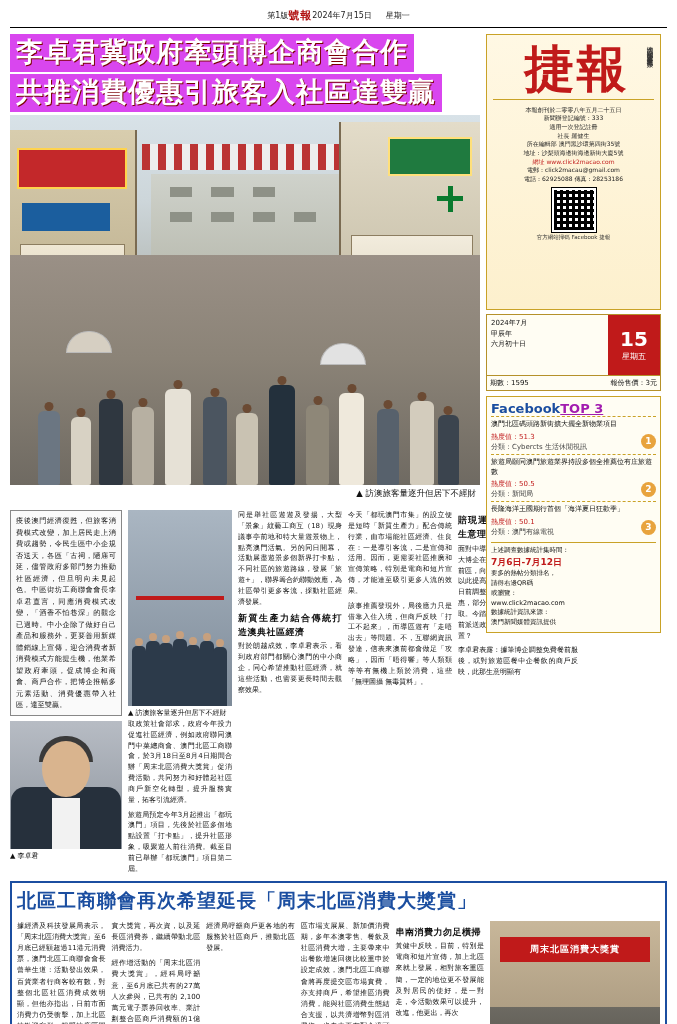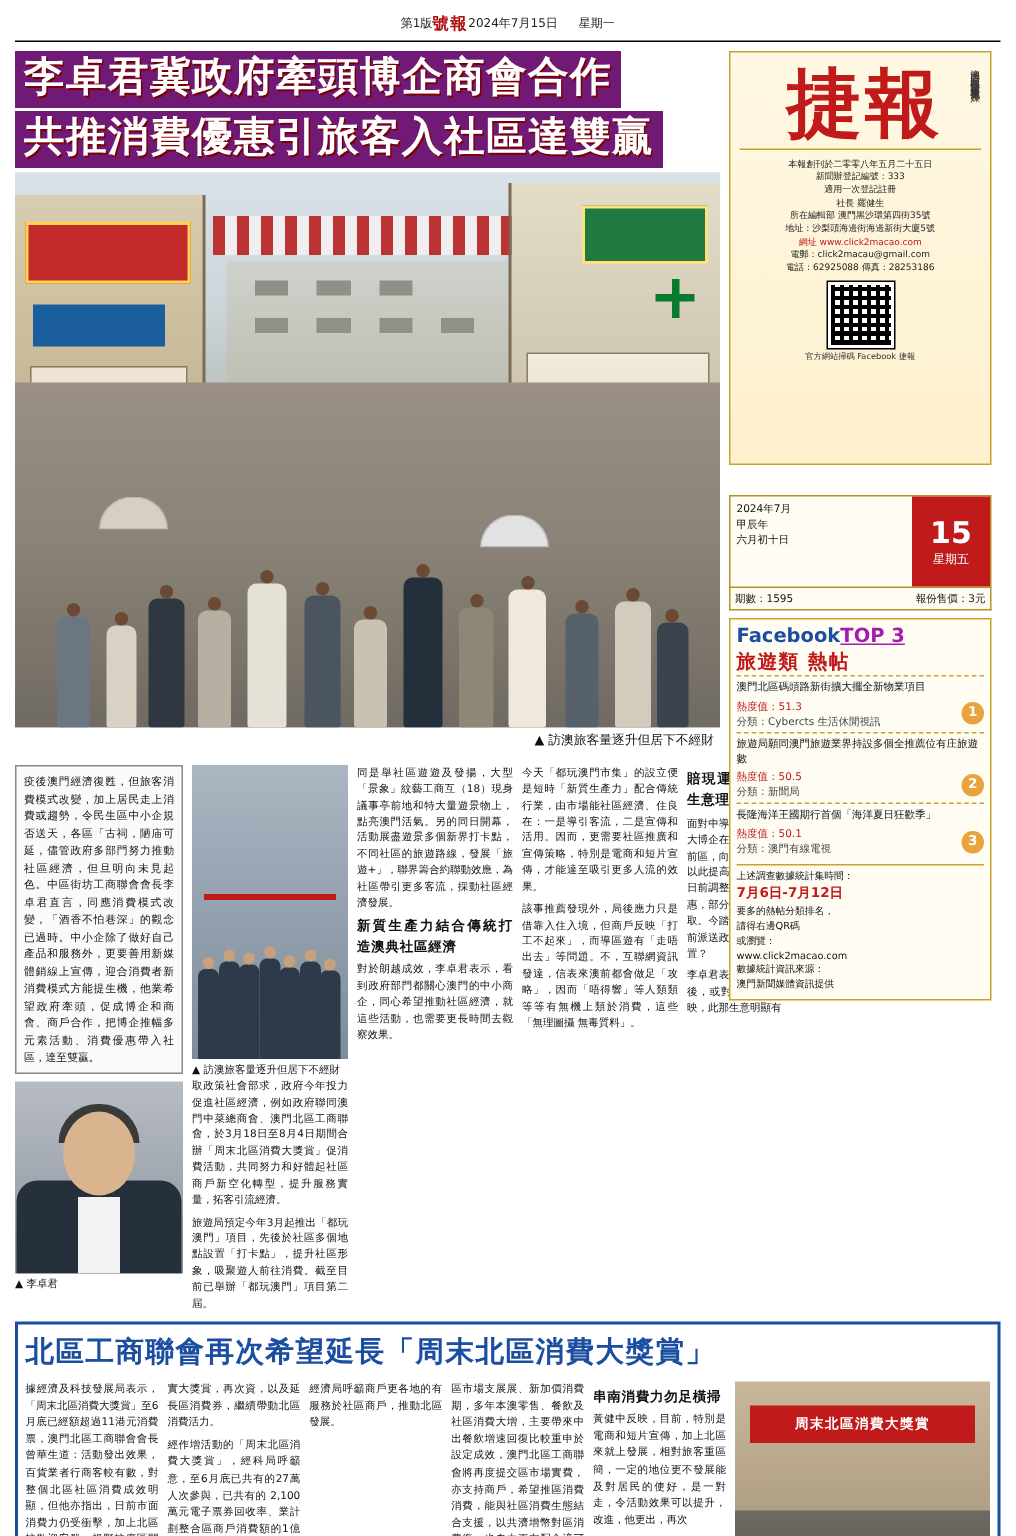--- a/index.html
+++ b/index.html
@@ -43,21 +43,21 @@
 
   
   .headline-wrap {
     position: relative;
     z-index: 5;
   }
   .headline {
     font-family: "DejaVu Sans", "Liberation Sans", sans-serif;
     font-weight: bold;
     color: #ffffff;
-    background: #701a75;
+    background: #d946ef;
     font-size: 27px;
     line-height: 1.22;
     letter-spacing: 1px;
     padding: 2px 6px 3px 6px;
     display: inline-block;
     text-shadow: 1px 1px 0 #7a0000;
     white-space: nowrap;
   }
   .headline.l2 { margin-top: 2px; }
 
@@ -174,21 +174,21 @@
     width:44px; height:44px; margin: 4px auto 2px auto;
     background:
       repeating-linear-gradient(90deg,#000 0 3px,#fff 3px 6px),
       repeating-linear-gradient(0deg,#000 0 3px,#fff 3px 6px);
     background-blend-mode: multiply;
     border: 2px solid #fff; outline:1px solid #000;
   }
   .np-qrlabel { font-size:5.5px; text-align:center; color:#333; }
 
   .datebox {
-    display:flex; border:1px solid #b5912a; margin-top:20px; height:62px;
+    display:flex; border:1px solid #b5912a; margin-top:4px; height:62px;
     background:#fffdf3;
   }
   .datebox .dl { flex:1; font-size:7px; line-height:1.5; padding:3px 4px; }
   .datebox .dr {
     width:52px; background:#c01a1a; color:#fff; text-align:center;
     display:flex; flex-direction:column; justify-content:center;
   }
   .datebox .dr .big { font-size:20px; font-weight:bold; line-height:1; }
   .datebox .dr .sm { font-size:8px; margin-top:2px; }
   .issueline { font-size:7px; padding:2px 3px; border:1px solid #b5912a; border-top:none;
@@ -408,21 +408,20 @@
       </div>
       <div class="issueline">
         <span>期數：1595</span>
         <span>報份售價：3元</span>
       </div>
 
       <div class="fbbox">
         <div class="fbtitle">
           <span>Facebook</span><span class="top3">TOP 3</span>
         </div>
-        <div class="fbsub">旅遊類 熱帖</div>
 
         <div class="fbitem">
           <div class="t">澳門北區碼頭路新街擴大擺全新物業項目</div>
           <div class="row">
             <div>
               <div class="heat">熱度值：51.3</div>
               <div class="tag">分類：Cybercts 生活休閒視訊</div>
             </div>
             <div class="rank">1</div>
           </div>

